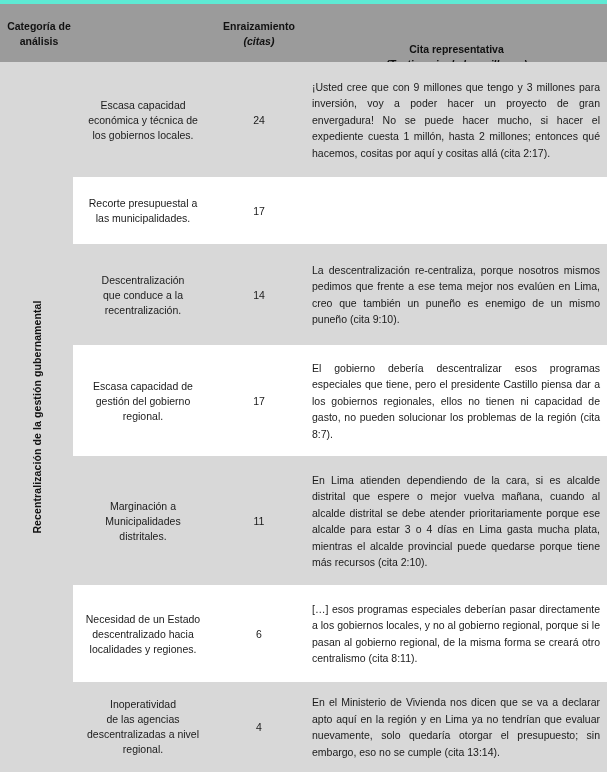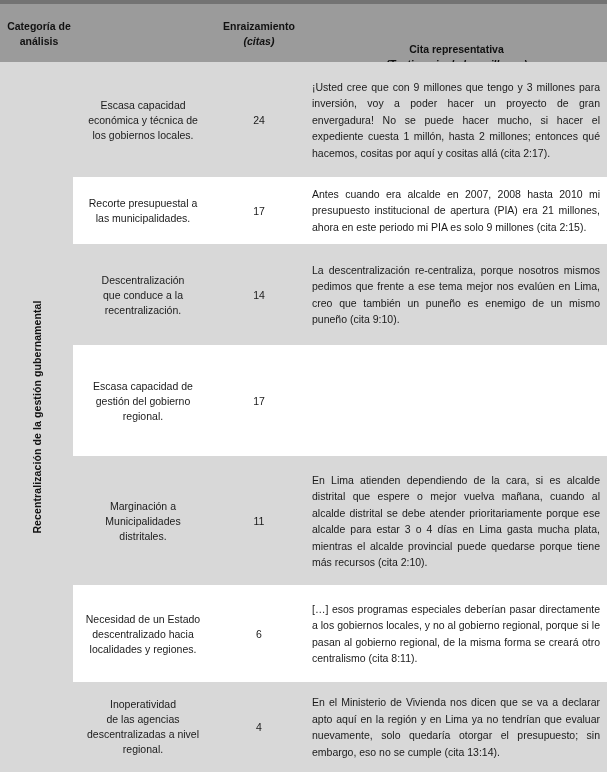--- a/index.html
+++ b/index.html
@@ -12,21 +12,21 @@
     background: #d8d8d8;
     font-family: "Liberation Sans", sans-serif;
     color: #1a1a1a;
     overflow: hidden;
   }
 
   #table-root {
     position: relative;
     width: 607px;
     height: 772px;
-    background: #737373;
+    background: #5eead4;
     box-sizing: border-box;
   }
 
   
   .table-header {
     position: absolute;
     left: 0;
     top: 4px;
     width: 607px;
     height: 58px;
@@ -151,30 +151,30 @@
 
   <div id="rows-container">
       <div class="row shade-light" style="top: 62px; height: 115px;">
         <div class="cell-sub">Escasa capacidad<br>económica y técnica de<br>los gobiernos locales.</div>
         <div class="cell-count">24</div>
         <div class="cell-quote">¡Usted cree que con 9 millones que tengo y 3 millones para inversión, voy a poder hacer un proyecto de gran envergadura! No se puede hacer mucho, si hacer el expediente cuesta 1 millón, hasta 2 millones; entonces qué hacemos, cositas por aquí y cositas allá (cita 2:17).</div>
       </div>
       <div class="row shade-white" style="top: 177px; height: 67px;">
         <div class="cell-sub">Recorte presupuestal a<br>las municipalidades.</div>
         <div class="cell-count">17</div>
-        <div class="cell-quote">Antes cuando era alcalde en 2007, 2008 hasta 2010 mi presupuesto institucional de apertura (PIA) era 21 millones, ahora en este periodo mi PIA es solo 9 millones (cita 2:15).</div>
       </div>
       <div class="row shade-light" style="top: 244px; height: 101px;">
         <div class="cell-sub">Descentralización<br>que conduce a la<br>recentralización.</div>
         <div class="cell-count">14</div>
         <div class="cell-quote">La descentralización re-centraliza, porque nosotros mismos pedimos que frente a ese tema mejor nos evalúen en Lima, creo que también un puneño es enemigo de un mismo puneño (cita 9:10).</div>
       </div>
       <div class="row shade-white" style="top: 345px; height: 111px;">
         <div class="cell-sub">Escasa capacidad de<br>gestión del gobierno<br>regional.</div>
         <div class="cell-count">17</div>
+        <div class="cell-quote">El gobierno debería descentralizar esos programas especiales que tiene, pero el presidente Castillo piensa dar a los gobiernos regionales, ellos no tienen ni capacidad de gasto, no pueden solucionar los problemas de la región (cita 8:7).</div>
       </div>
       <div class="row shade-light" style="top: 456px; height: 129px;">
         <div class="cell-sub">Marginación a<br>Municipalidades<br>distritales.</div>
         <div class="cell-count">11</div>
         <div class="cell-quote">En Lima atienden dependiendo de la cara, si es alcalde distrital que espere o mejor vuelva mañana, cuando al alcalde distrital se debe atender prioritariamente porque ese alcalde para estar 3 o 4 días en Lima gasta mucha plata, mientras el alcalde provincial puede quedarse porque tiene más recursos (cita 2:10).</div>
       </div>
       <div class="row shade-white" style="top: 585px; height: 97px; padding-left: 30px;">
         <div class="cell-sub">Necesidad de un Estado<br>descentralizado hacia<br>localidades y regiones.</div>
         <div class="cell-count">6</div>
         <div class="cell-quote">[…] esos programas especiales deberían pasar directamente a los gobiernos locales, y no al gobierno regional, porque si le pasan al gobierno regional, de la misma forma se creará otro centralismo (cita 8:11).</div>

